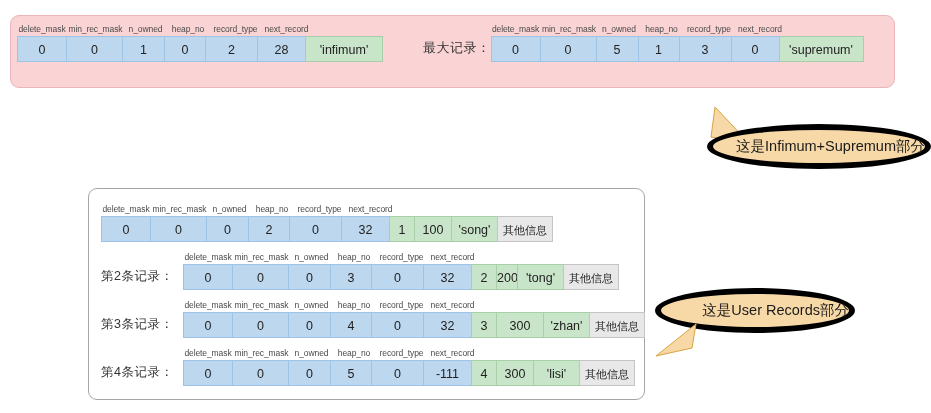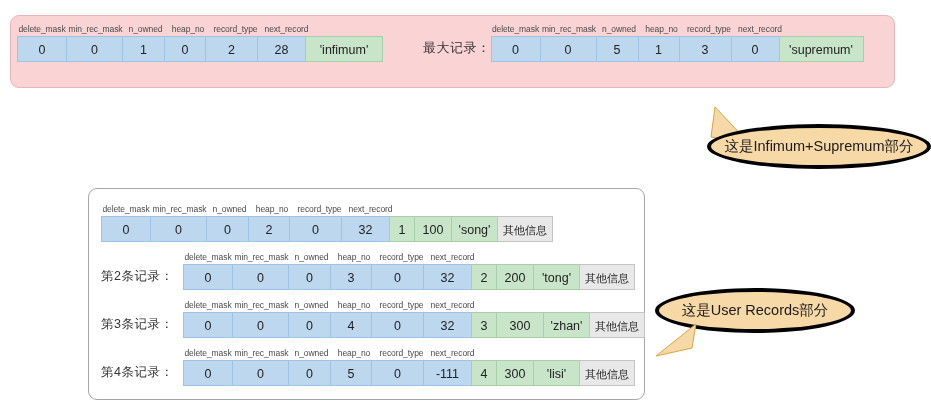--- a/index.html
+++ b/index.html
@@ -100,25 +100,25 @@
   }
   .user-row .rec-label { font-size: 12.5px; }
 
   
   .callout {
     position: absolute;
   }
   .bubble {
     position: absolute;
     background: #f7d9a7;
-    border: 4px solid #000000;
+    border: 6px solid #000000;
     border-radius: 50%;
     display: flex;
     align-items: center;
-    justify-content: center;
+    justify-content: flex-end;
     font-size: 14.5px;
     color: #1a1a1a;
     white-space: nowrap;
     box-sizing: border-box;
   }
   .tail { position: absolute; }
 </style>
 </head>
 <body>
 
@@ -219,21 +219,21 @@
           <div style="width: 49px;">next_record</div>
         </div>
       <div class="cell-row">
           <div style="width: 50px;">0</div>
           <div style="width: 57px;">0</div>
           <div style="width: 43px;">0</div>
           <div style="width: 42px;">3</div>
           <div style="width: 53px;">0</div>
           <div style="width: 49px;">32</div>
           <div class="green" style="width: 26px;">2</div>
-          <div class="green" style="width: 38px;">200</div>
+          <div class="green" style="width: 22px;">200</div>
           <div class="green" style="width: 47px;">'tong'</div>
           <div class="gray" style="width: 56px;">其他信息</div>
         </div>
     </div>
   </div>
 
   <div class="user-row" id="user-row-2" style="left:12px; top:111px;">
     <div class="rec-label" style="width: 82px;">第3条记录：</div>
     <div class="rec-table">
       <div class="hdr-row">

